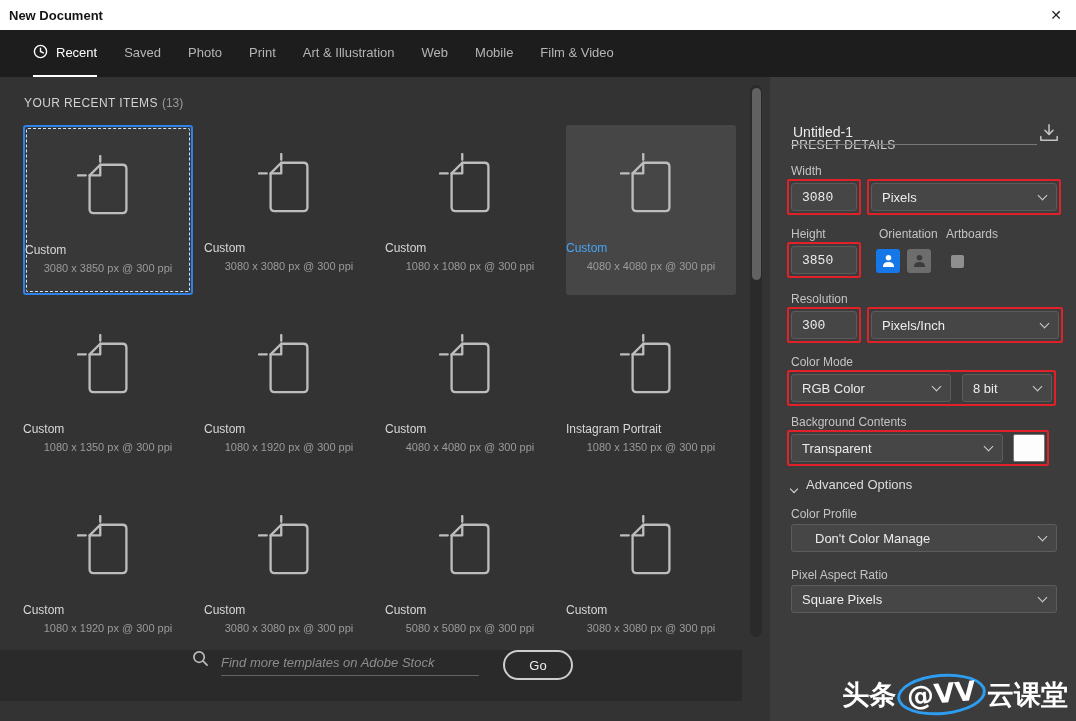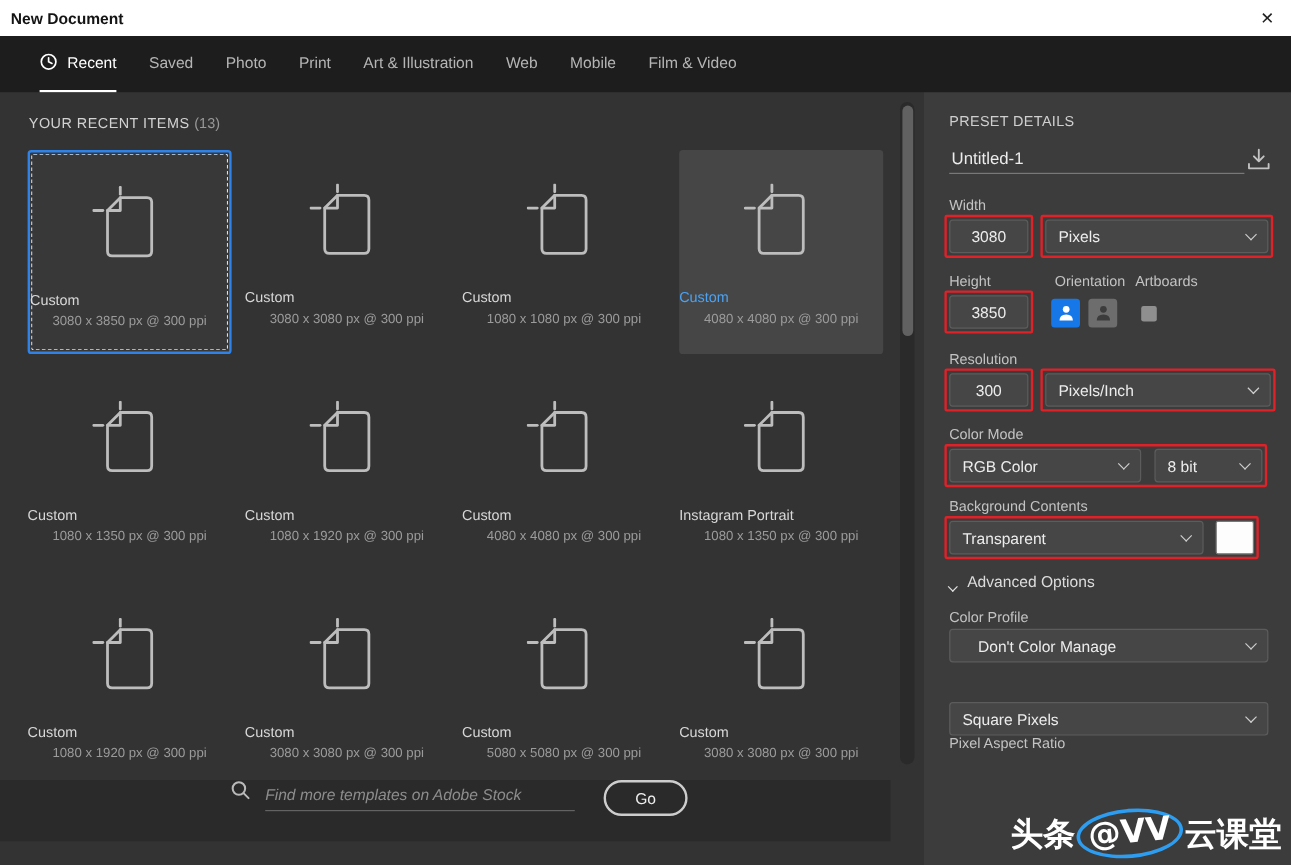--- a/index.html
+++ b/index.html
@@ -49,28 +49,28 @@
   .search-input { width:258px; margin-left:12px; background:transparent; border:none; outline:none;
                   border-bottom:1px solid #636363; height:26px; color:#ddd; font-size:13px;
                   font-family:"Liberation Sans", sans-serif; }
   .search-input::placeholder { font-style:italic; color:#8d8d8d; }
   .go-btn { margin-left:24px; width:70px; height:30px; border-radius:16px; border:2px solid #cdcdcd;
             background:transparent; color:#efefef; font-size:13px; display:flex; align-items:center;
             justify-content:center; cursor:pointer; font-family:"Liberation Sans", sans-serif; }
 
   
   .p-abs { position:absolute; }
-  .p-heading { font-size:12px; color:#cfcfcf; letter-spacing:.3px; }
+  .p-heading { font-size:12px; color:#cfcfcf; letter-spacing:.3px;margin-top:44px; }
   .p-label { font-size:12px; color:#c3c3c3; }
   .doc-name { width:246px; height:26px; background:transparent; border:none; outline:none;
               border-bottom:1px solid #787878; color:#ececec; font-size:14px; padding:0 2px;
               font-family:"Liberation Sans", sans-serif; }
   .field { background:#464646; border:1px solid #5c5c5c; border-radius:3px; height:28px;
            display:flex; align-items:center; padding:0 10px; font-size:13px; color:#ececec; cursor:pointer; }
-  input.field { cursor:text; font-family:Liberation Sans, sans-serif; outline:none;text-align:center; }
+  input.field { cursor:text; font-family:Liberation Mono, monospace; outline:none; }
   .chev { width:7px; height:7px; border-right:1.6px solid #cfcfcf; border-bottom:1.6px solid #cfcfcf;
           transform:rotate(45deg); margin-left:auto; margin-top:-4px; flex:none; }
   .annot { border:2px solid #e02128; border-radius:2px; padding:2px; display:inline-flex; align-items:center; }
   .orient { width:24px; height:24px; border-radius:3px; display:flex; align-items:center; justify-content:center; cursor:pointer; }
   .orient.portrait { background:#1678e8; }
   .orient.landscape { background:#6d6d6d; margin-left:7px; }
   .checkbox { width:13px; height:13px; background:#8f8f8f; border-radius:2px; cursor:pointer; }
   .swatch { width:32px; height:28px; background:#fdfdfd; border:1px solid #787878; border-radius:2px; cursor:pointer; margin-left:10px; }
   .adv { display:flex; align-items:flex-end; font-size:13px; color:#dcdcdc; cursor:pointer; }
   .adv-chev { width:6px; height:6px; border-right:1.6px solid #e0e0e0; border-bottom:1.6px solid #e0e0e0;
@@ -350,21 +350,21 @@
       <span class="adv-chev"></span>
       <span>Advanced Options</span>
     </div>
 
     <div class="p-abs p-label" style="left:21px; top:430px;">Color Profile</div>
     <div class="p-abs field" style="left:21px; top:447px; width:266px;padding-left:23px;">
       <span>Don't Color Manage</span>
       <span class="chev"></span>
     </div>
 
-    <div class="p-abs p-label" style="left:21px; top:491px;margin-top:44px;">Pixel Aspect Ratio</div>
+    <div class="p-abs p-label" style="left:21px; top:491px;">Pixel Aspect Ratio</div>
     <div class="p-abs field" style="left:21px; top:508px; width:266px;gap:30px;">
       <span>Square Pixels</span>
       <span class="chev"></span>
     </div>
 
     <div class="watermark">
       <span>头条</span>
         <span class="at">@VV</span>
         <span>云课堂</span>
     </div>

